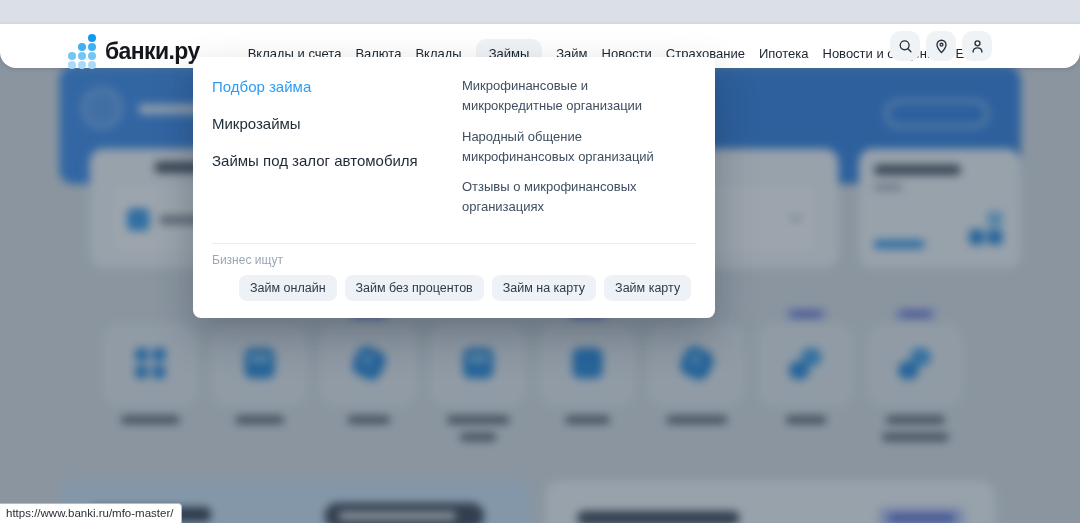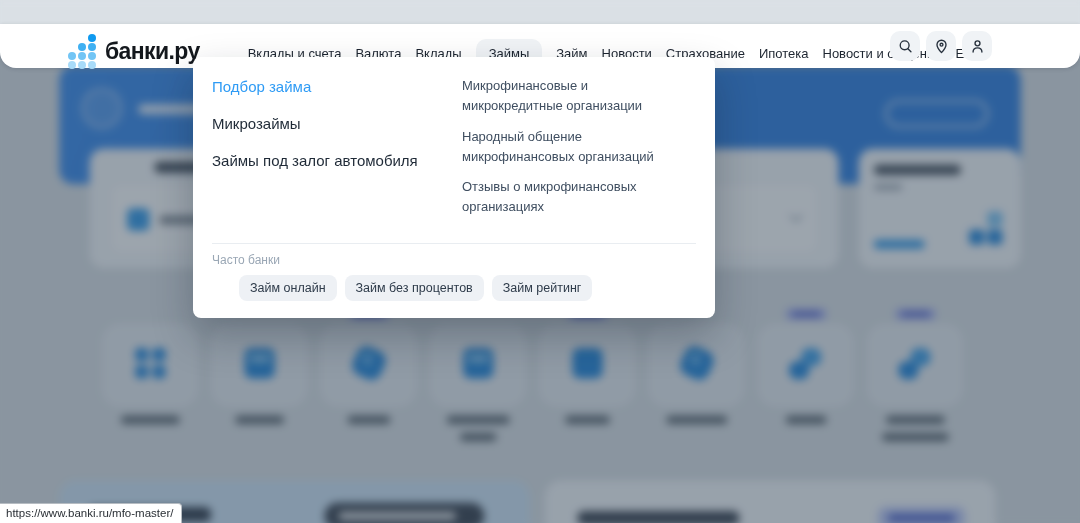--- a/index.html
+++ b/index.html
@@ -265,23 +265,24 @@
       <a class="dd-primary-link selected" style="top:21px">Подбор займа</a>
       <a class="dd-primary-link" style="top:58px">Микрозаймы</a>
       <a class="dd-primary-link" style="top:95px">Займы под залог автомобиля</a>
     </div>
     <div class="dd-secondary">
       <a class="dd-secondary-link" style="top:19px">Микрофинансовые и микрокредитные организации</a>
       <a class="dd-secondary-link" style="top:70px">Народный общение микрофинансовых организаций</a>
       <a class="dd-secondary-link" style="top:120px">Отзывы о микрофинансовых организациях</a>
     </div>
     <div class="dd-divider"></div>
-    <div class="dd-frequent-label">Часто банки</div>
+    <div class="dd-frequent-label">Бизнес ищут</div>
     <div class="dd-tags">
       <span class="dd-tag">Займ онлайн</span>
       <span class="dd-tag">Займ без процентов</span>
-      <span class="dd-tag">Займ рейтинг</span>
+      <span class="dd-tag">Займ на карту</span>
+      <span class="dd-tag">Займ карту</span>
     </div>
   </div>
 
   <div class="status-url">https://www.banki.ru/mfo-master/</div>
 
 </div>
 
 </body></html>

